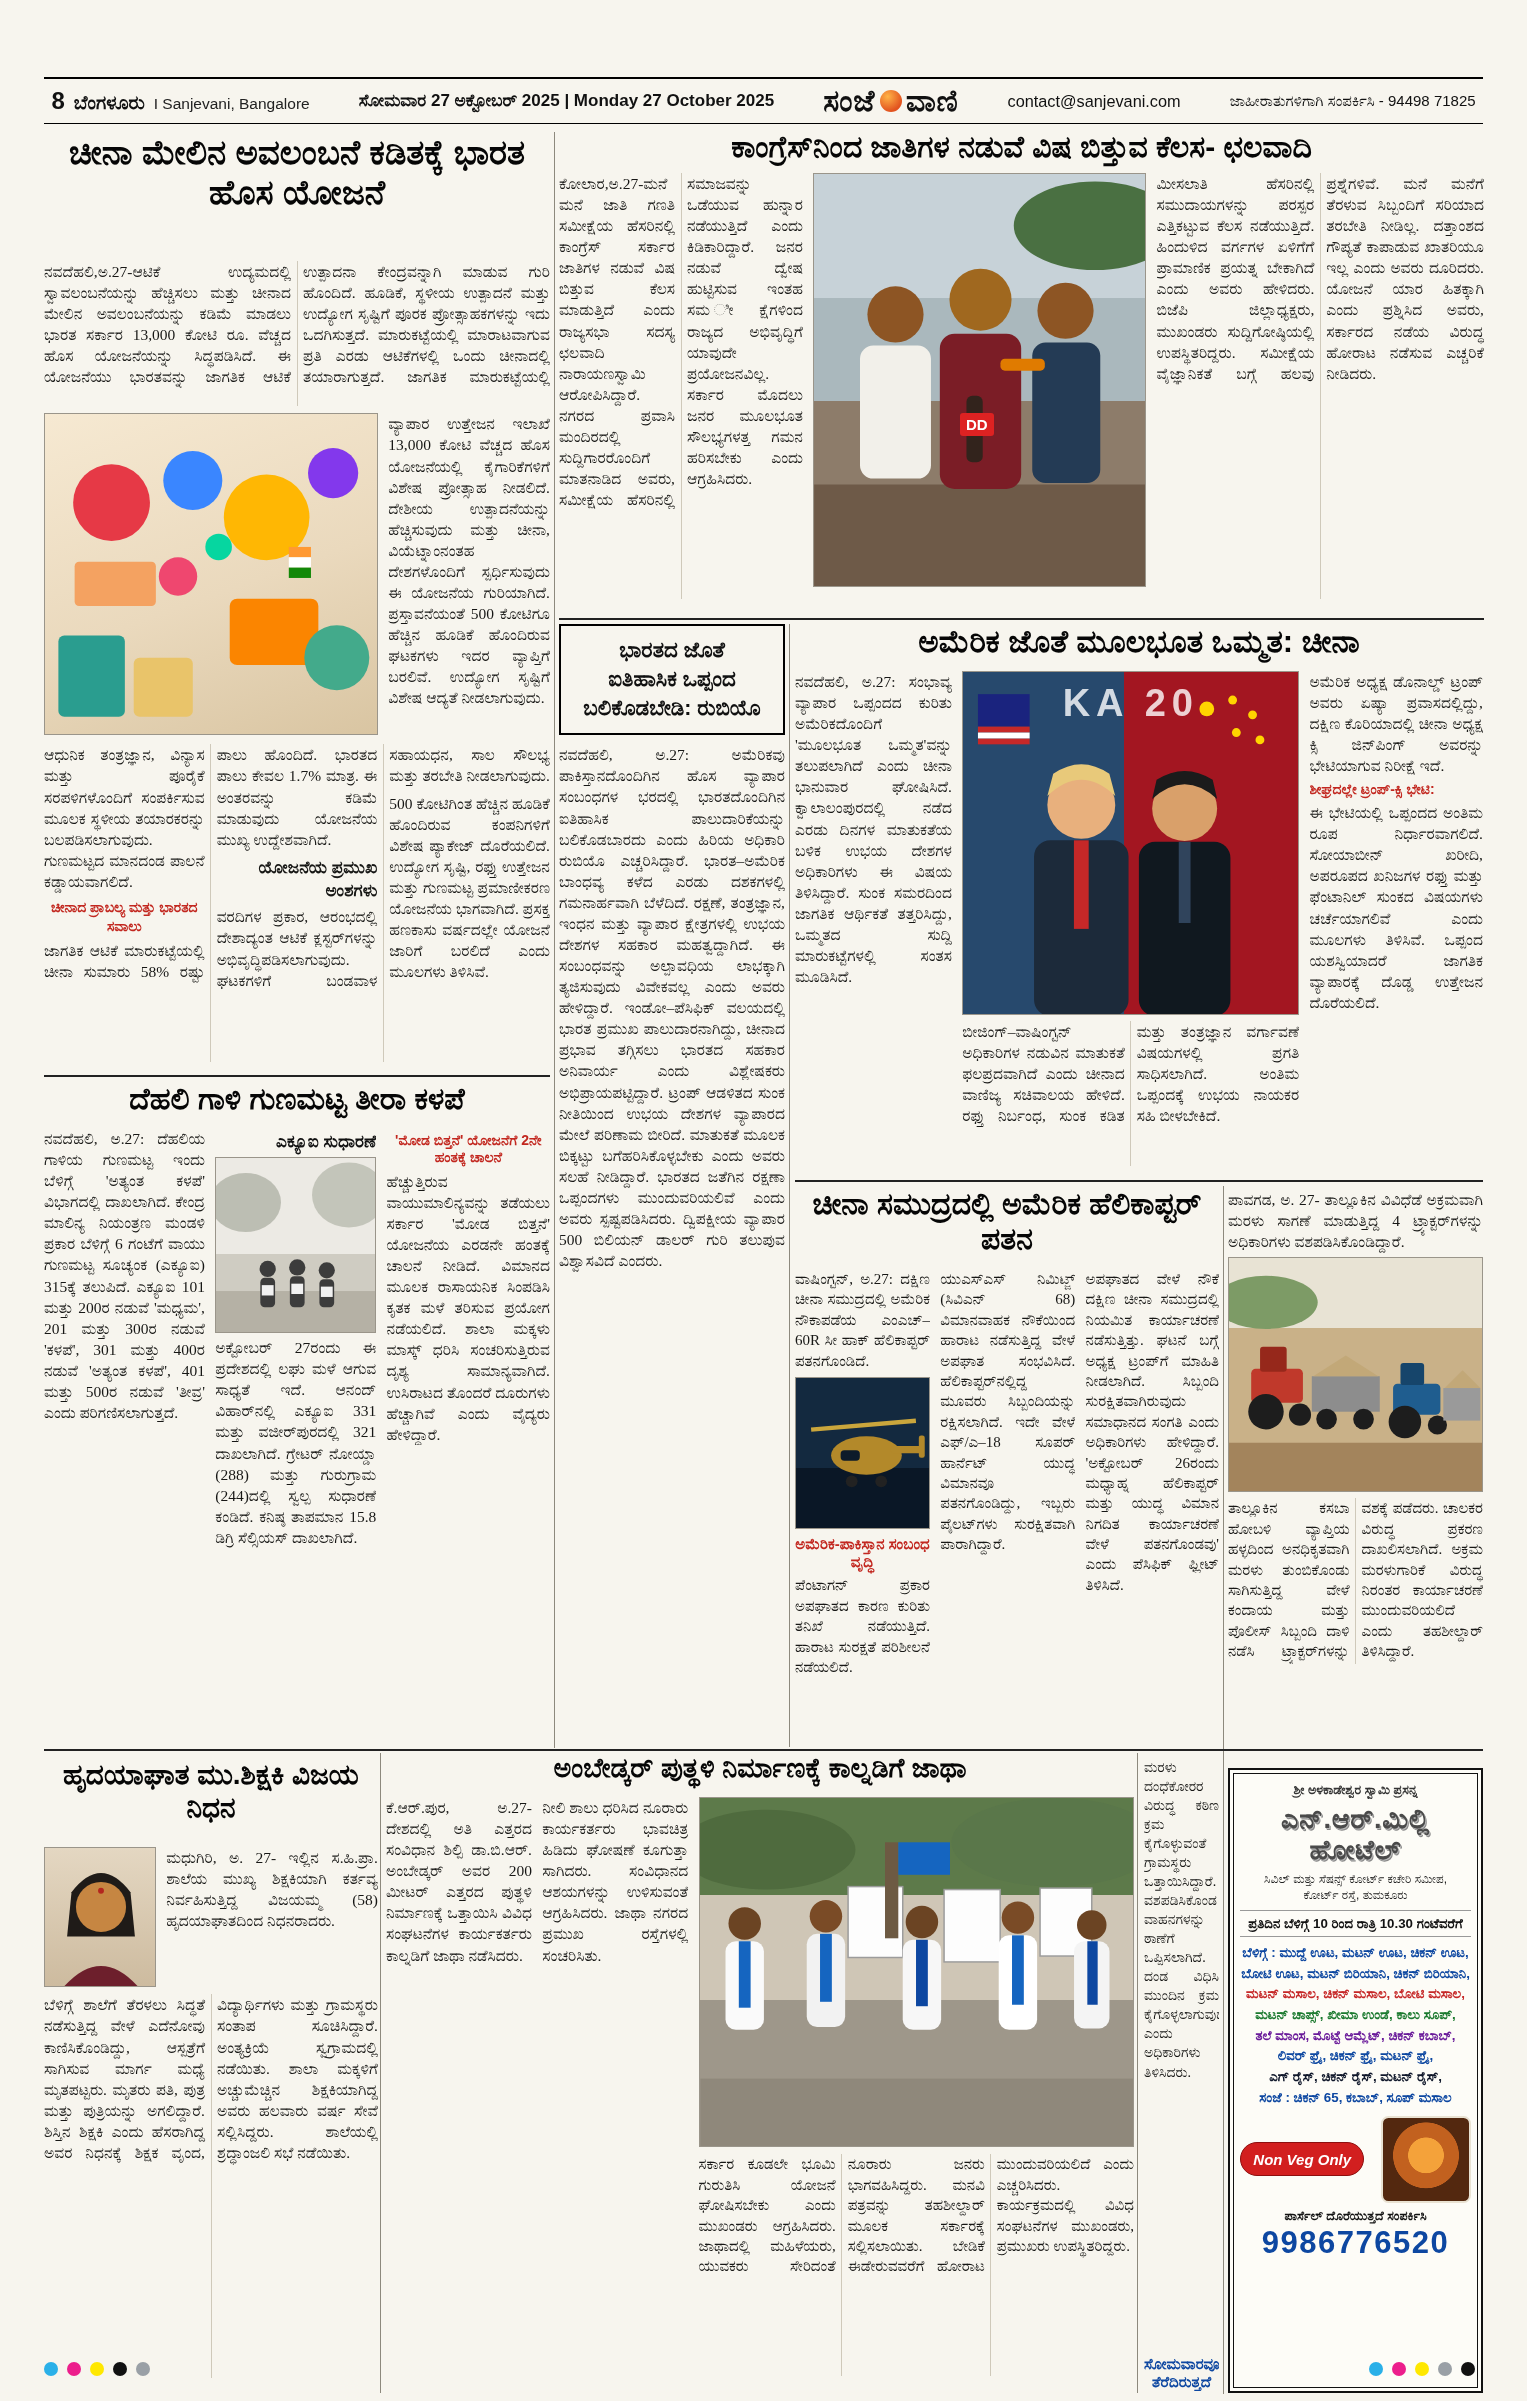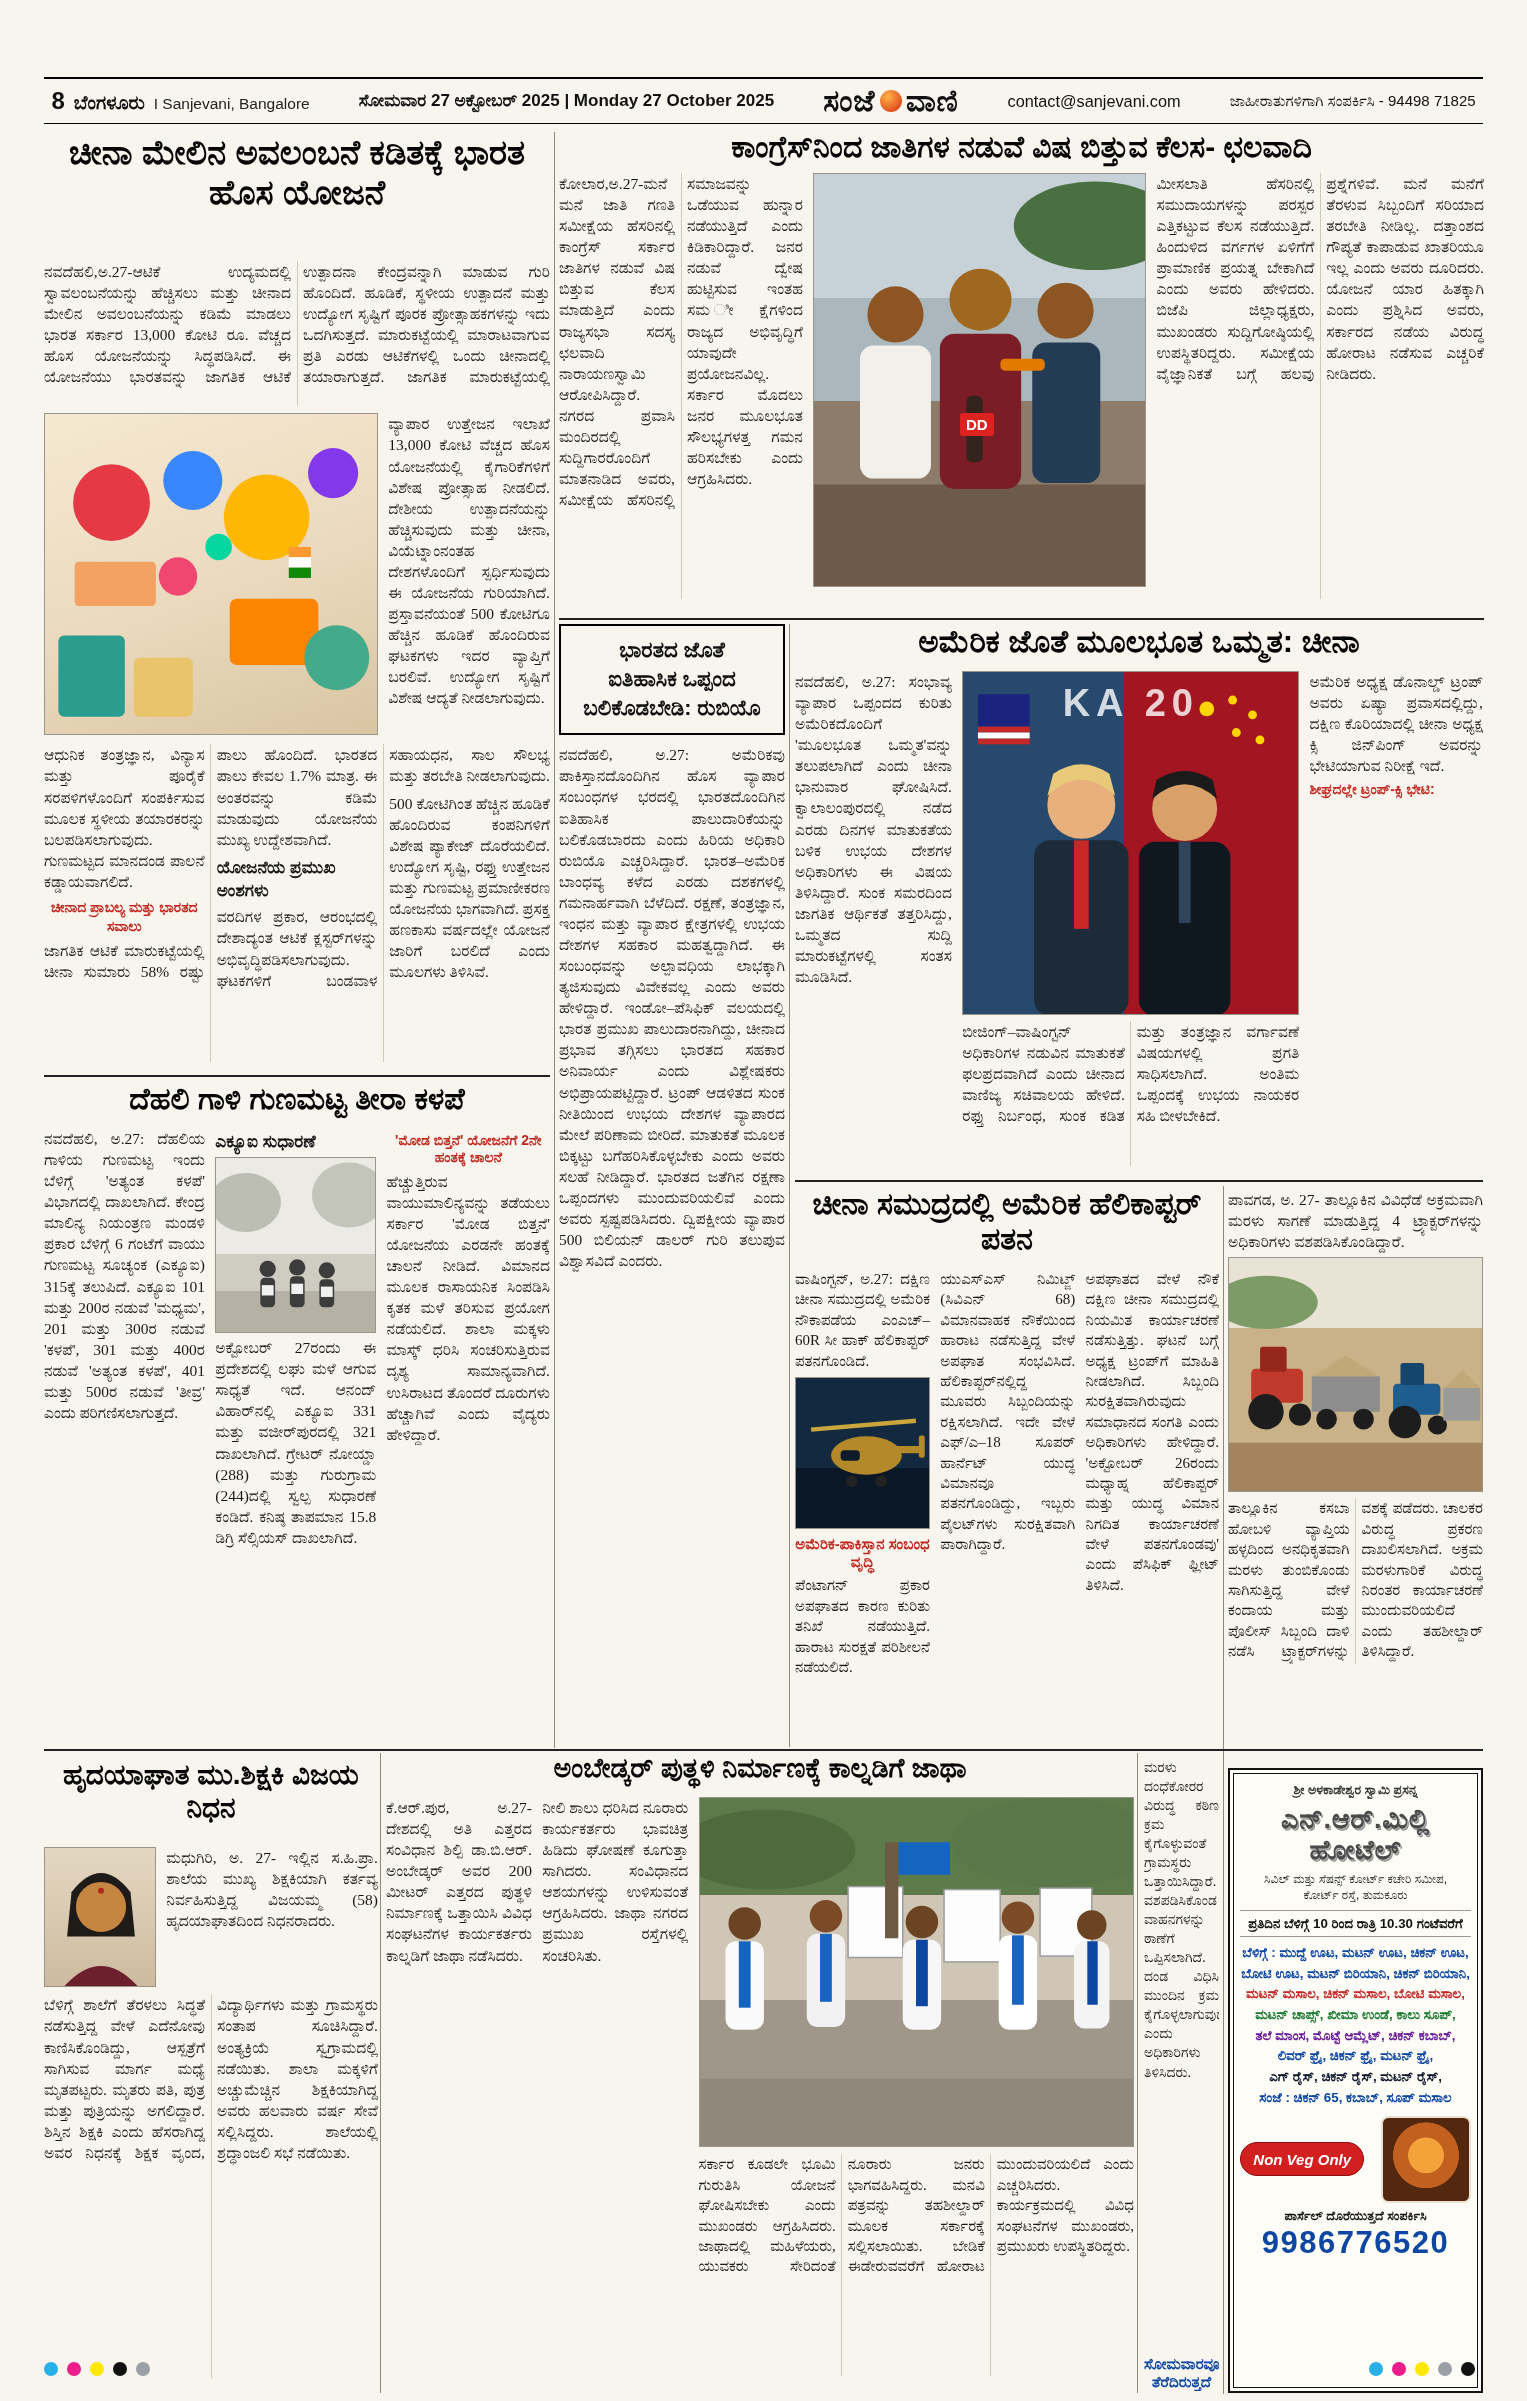--- a/index.html
+++ b/index.html
@@ -22,21 +22,21 @@
   .mh-contact{ font-size:16.3px; }
   .mh-ads{ font-size:15px; white-space:nowrap; }
 
   
   .article{ position:absolute; overflow:hidden; }
   .hl{ font-family:"Liberation Sans","DejaVu Sans",sans-serif; font-weight:bold; text-align:center; line-height:1.18; color:#060606; }
   .body-text{ font-size:15.5px; line-height:1.36; text-align:justify; color:#171715; overflow:hidden; }
   .body-text p{ margin-bottom:6px; }
   .cols-2{ column-count:2; column-gap:12px; column-rule:0.7px solid #cfc9ba; }
   .cols-3{ column-count:3; column-gap:12px; column-rule:0.7px solid #cfc9ba; }
-  .sub-bold{ font-family:"Liberation Sans","DejaVu Sans",sans-serif; font-weight:bold; font-size:17px; text-align:left; margin:4.4px 0; }
+  .sub-bold{ font-family:"Liberation Sans","DejaVu Sans",sans-serif; font-weight:bold; font-size:17px; text-align:right; margin:4.4px 0; }
   .sub-red{ font-family:"Liberation Sans","DejaVu Sans",sans-serif; font-weight:bold; font-size:14px; color:#c2271f; text-align:center; margin:4.4px 0; }
   .photo{ position:relative; overflow:hidden; background:#c9c4b8; border:0.7px solid #9a958a; }
   .flexrow{ display:flex; gap:10.3px; }
 
   .divider-v{ position:absolute; width:0.7px; background:#8d897d; }
   .divider-h{ position:absolute; height:1.5px; background:#222; }
 
   
   .kicker-box{ border:2.2px solid #000; padding:10.3px 6px; text-align:center;
     font-family:"Liberation Sans","DejaVu Sans",sans-serif; font-weight:bold; font-size:21.4px; line-height:1.35; margin-bottom:9px; }
@@ -206,20 +206,21 @@
             <path d="M256 172 q44 -40 88 0 l-6 -26 q-38 -24 -76 0 z" fill="#1b1b1b"></path>
             <rect x="238" y="230" width="124" height="236" rx="22" fill="#10181f"></rect>
             <rect x="292" y="230" width="16" height="110" fill="#30445c"></rect>
           </svg>
         </div>
         <div class="body-text cols-2" style="height:145px; margin-top:6px;">ಬೀಜಿಂಗ್–ವಾಷಿಂಗ್ಟನ್ ಅಧಿಕಾರಿಗಳ ನಡುವಿನ ಮಾತುಕತೆ ಫಲಪ್ರದವಾಗಿದೆ ಎಂದು ಚೀನಾದ ವಾಣಿಜ್ಯ ಸಚಿವಾಲಯ ಹೇಳಿದೆ. ರಫ್ತು ನಿರ್ಬಂಧ, ಸುಂಕ ಕಡಿತ ಮತ್ತು ತಂತ್ರಜ್ಞಾನ ವರ್ಗಾವಣೆ ವಿಷಯಗಳಲ್ಲಿ ಪ್ರಗತಿ ಸಾಧಿಸಲಾಗಿದೆ. ಅಂತಿಮ ಒಪ್ಪಂದಕ್ಕೆ ಉಭಯ ನಾಯಕರ ಸಹಿ ಬೀಳಬೇಕಿದೆ.</div>
       </div>
       <div style="flex:1; overflow:hidden;">
         <div class="body-text">ಅಮೆರಿಕ ಅಧ್ಯಕ್ಷ ಡೊನಾಲ್ಡ್ ಟ್ರಂಪ್ ಅವರು ಏಷ್ಯಾ ಪ್ರವಾಸದಲ್ಲಿದ್ದು, ದಕ್ಷಿಣ ಕೊರಿಯಾದಲ್ಲಿ ಚೀನಾ ಅಧ್ಯಕ್ಷ ಕ್ಸಿ ಜಿನ್‌ಪಿಂಗ್ ಅವರನ್ನು ಭೇಟಿಯಾಗುವ ನಿರೀಕ್ಷೆ ಇದೆ.</div>
         <h4 class="sub-red" style="text-align:left;">ಶೀಘ್ರದಲ್ಲೇ ಟ್ರಂಪ್-ಕ್ಸಿ ಭೇಟಿ:</h4>
+        <div class="body-text">ಈ ಭೇಟಿಯಲ್ಲಿ ಒಪ್ಪಂದದ ಅಂತಿಮ ರೂಪ ನಿರ್ಧಾರವಾಗಲಿದೆ. ಸೋಯಾಬೀನ್ ಖರೀದಿ, ಅಪರೂಪದ ಖನಿಜಗಳ ರಫ್ತು ಮತ್ತು ಫೆಂಟಾನಿಲ್ ಸುಂಕದ ವಿಷಯಗಳು ಚರ್ಚೆಯಾಗಲಿವೆ ಎಂದು ಮೂಲಗಳು ತಿಳಿಸಿವೆ. ಒಪ್ಪಂದ ಯಶಸ್ವಿಯಾದರೆ ಜಾಗತಿಕ ವ್ಯಾಪಾರಕ್ಕೆ ದೊಡ್ಡ ಉತ್ತೇಜನ ದೊರೆಯಲಿದೆ.</div>
       </div>
     </div>
   </section>
 
   <section class="article" style="left:795px; top:1186px; width:424px; height:563px;">
     <h1 class="hl" style="font-size:30px; height:77px;">ಚೀನಾ ಸಮುದ್ರದಲ್ಲಿ ಅಮೆರಿಕ ಹೆಲಿಕಾಪ್ಟರ್ ಪತನ</h1>
     <div class="flexrow" style="height:473px; margin-top:6px;">
       <div style="width:135px; overflow:hidden;">
         <div class="body-text" style="font-size:15px;">ವಾಷಿಂಗ್ಟನ್, ಅ.27: ದಕ್ಷಿಣ ಚೀನಾ ಸಮುದ್ರದಲ್ಲಿ ಅಮೆರಿಕ ನೌಕಾಪಡೆಯ ಎಂಎಚ್–60R ಸೀ ಹಾಕ್ ಹೆಲಿಕಾಪ್ಟರ್ ಪತನಗೊಂಡಿದೆ.</div>
         <div class="photo heli-art" style="width:135px; height:152px; margin:6px 0;">

